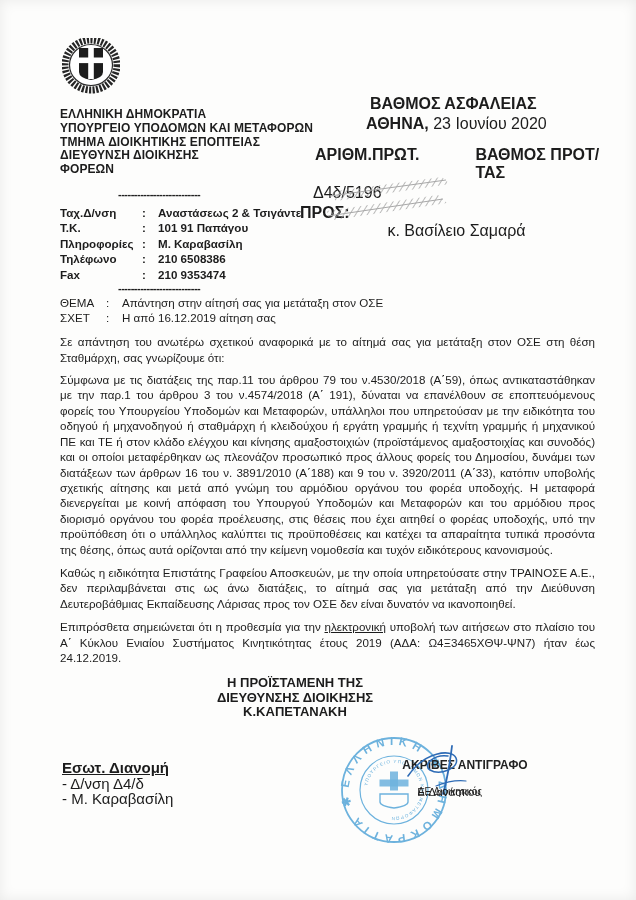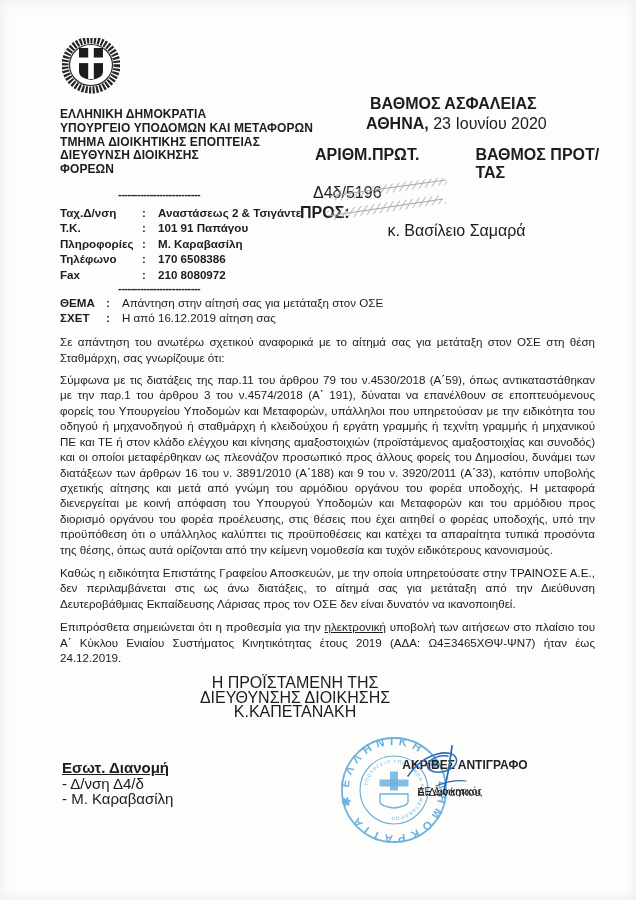--- a/index.html
+++ b/index.html
@@ -24,29 +24,29 @@
   .meta-number{margin-left:13px;margin-top:2px;}
   .meta-to{margin-top:2px;display:flex;flex-direction:column;}
   .meta-to .lab{font-weight:bold;}
   .meta-to .val{margin-left:13px;text-align:center;}
   .pencil-scribble{position:absolute;left:326px;top:176px;}
   
   .content{position:absolute;left:60px;top:205px;width:535px;font-size:11.6px;line-height:15.4px;}
   .contact-row{display:grid;grid-template-columns:82px 16px 1fr;font-weight:bold;}
   .contact-sep{margin-left:58px;font-weight:bold;font-size:11px;letter-spacing:-.5px;margin-top:-1px;}
   .topic-row{display:grid;grid-template-columns:46px 16px 1fr;margin-top:-1px;}
-  .topic-row .lab{font-weight:bold;}
+  .topic-row .lab{font-weight:normal;}
   .para{text-align:justify;margin:0;}
   .p1{margin-top:9px;}
   .p2{margin-top:7px;}
   .p3{margin-top:8px;}
   .p4{margin-top:8px;}
   .uline{text-decoration:underline;}
   .sig-block{margin-top:11px;width:300px;margin-left:85px;text-align:center;
-    font-weight:normal;font-size:16px;line-height:14.4px;}
+    font-weight:bold;font-size:13px;line-height:14.4px;}
   
   .footer{position:relative;margin-top:30px;height:160px;}
   .dist-block{position:absolute;left:2px;top:10px;font-size:15px;line-height:15px;}
   .dist-title{font-weight:bold;text-decoration:underline;margin-bottom:1px;}
   .cert-block{position:absolute;left:244px;top:-22px;width:290px;height:170px;}
   .stamp-svg{position:absolute;left:32px;top:4px;opacity:.8;}
   .cert-line1{position:absolute;left:161px;top:30px;transform:translateX(-50%);
     font-size:12px;font-weight:bold;white-space:nowrap;color:#222;}
   .cert-line2{position:absolute;left:145px;top:56px;transform:translateX(-50%);
     font-size:11.6px;white-space:nowrap;}
@@ -116,26 +116,26 @@
       <span>101 91 Παπάγου</span>
     </div>
     <div class="contact-row">
       <span>Πληροφορίες</span>
       <span>:</span>
       <span>Μ. Καραβασίλη</span>
     </div>
     <div class="contact-row">
       <span>Τηλέφωνο</span>
       <span>:</span>
-      <span>170 6508386</span>
+      <span>210 6508386</span>
     </div>
     <div class="contact-row">
       <span>Fax</span>
       <span>:</span>
-      <span>210 8080972</span>
+      <span>210 9353474</span>
     </div>
 
     <div class="contact-sep">--------------------------</div>
 
     <div class="topic-row">
       <span class="lab">ΘΕΜΑ</span>
       <span class="lab">:</span>
       <span>Απάντηση στην αίτησή σας για μετάταξη στον ΟΣΕ</span>
     </div>
     <div class="topic-row">

